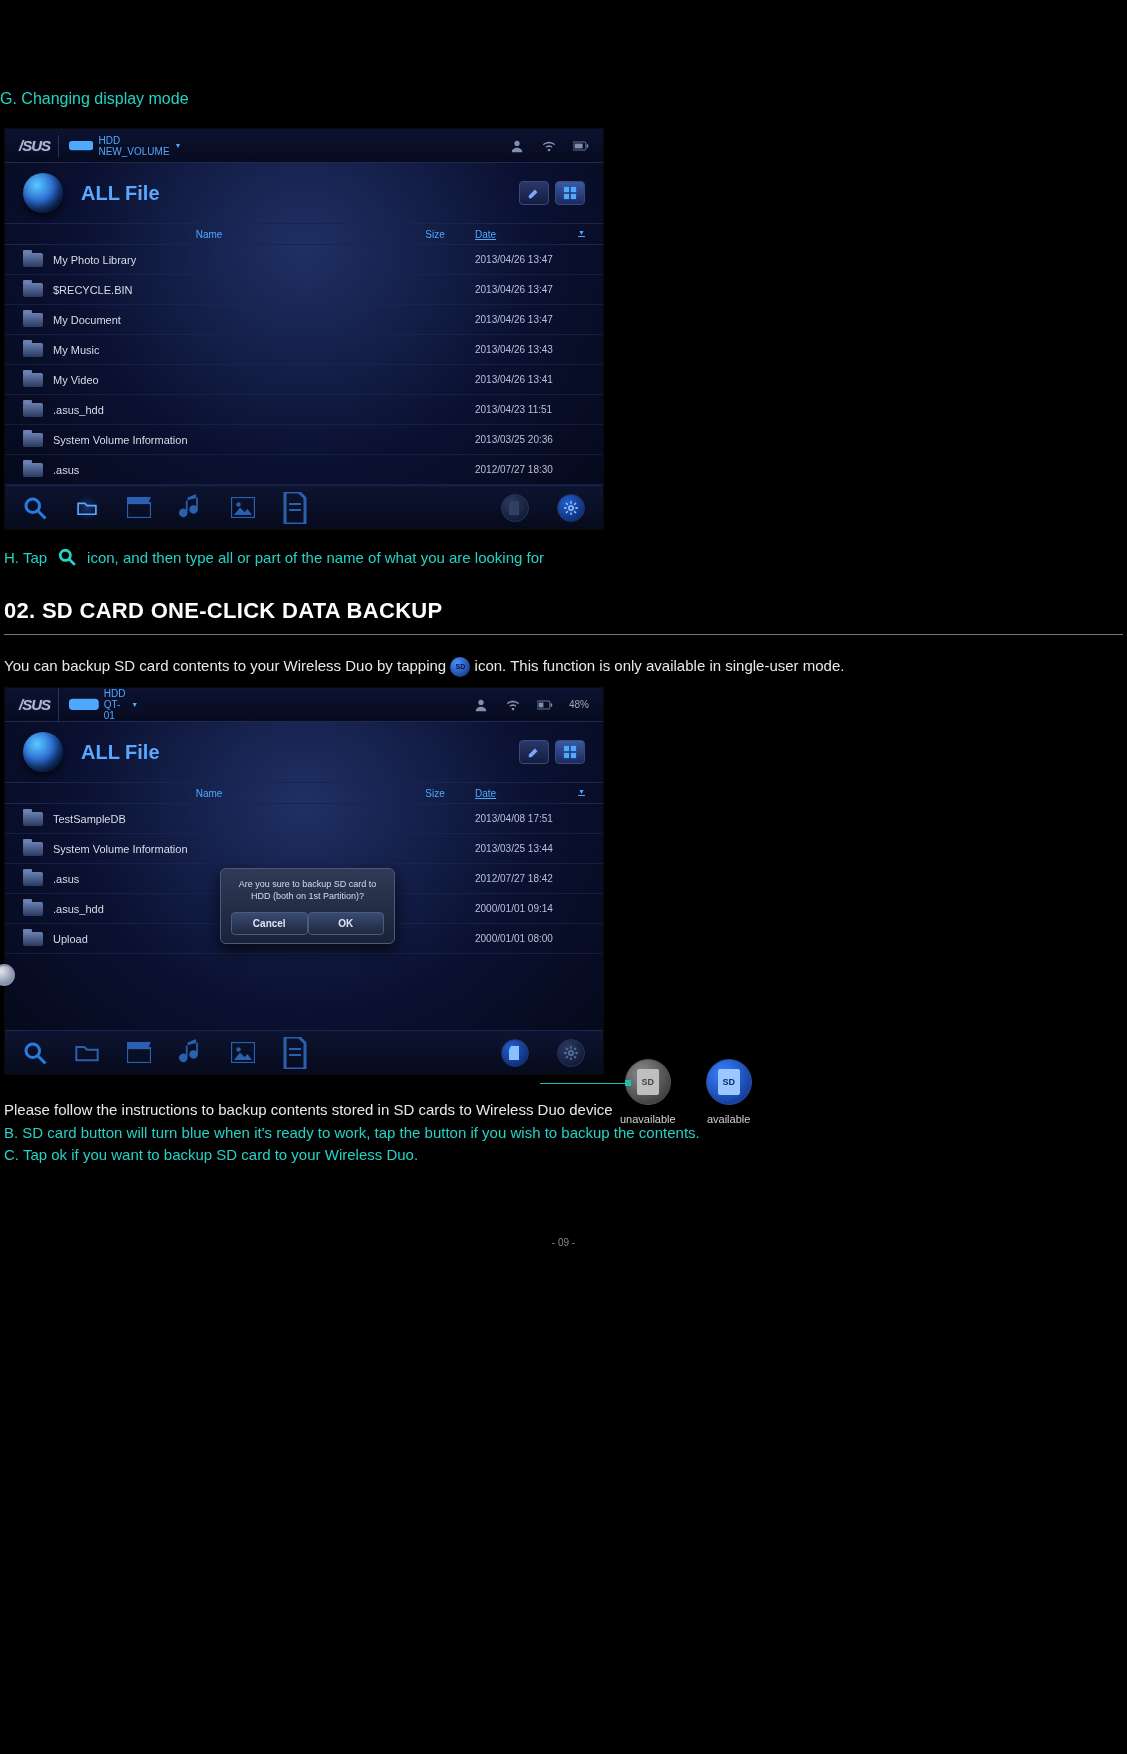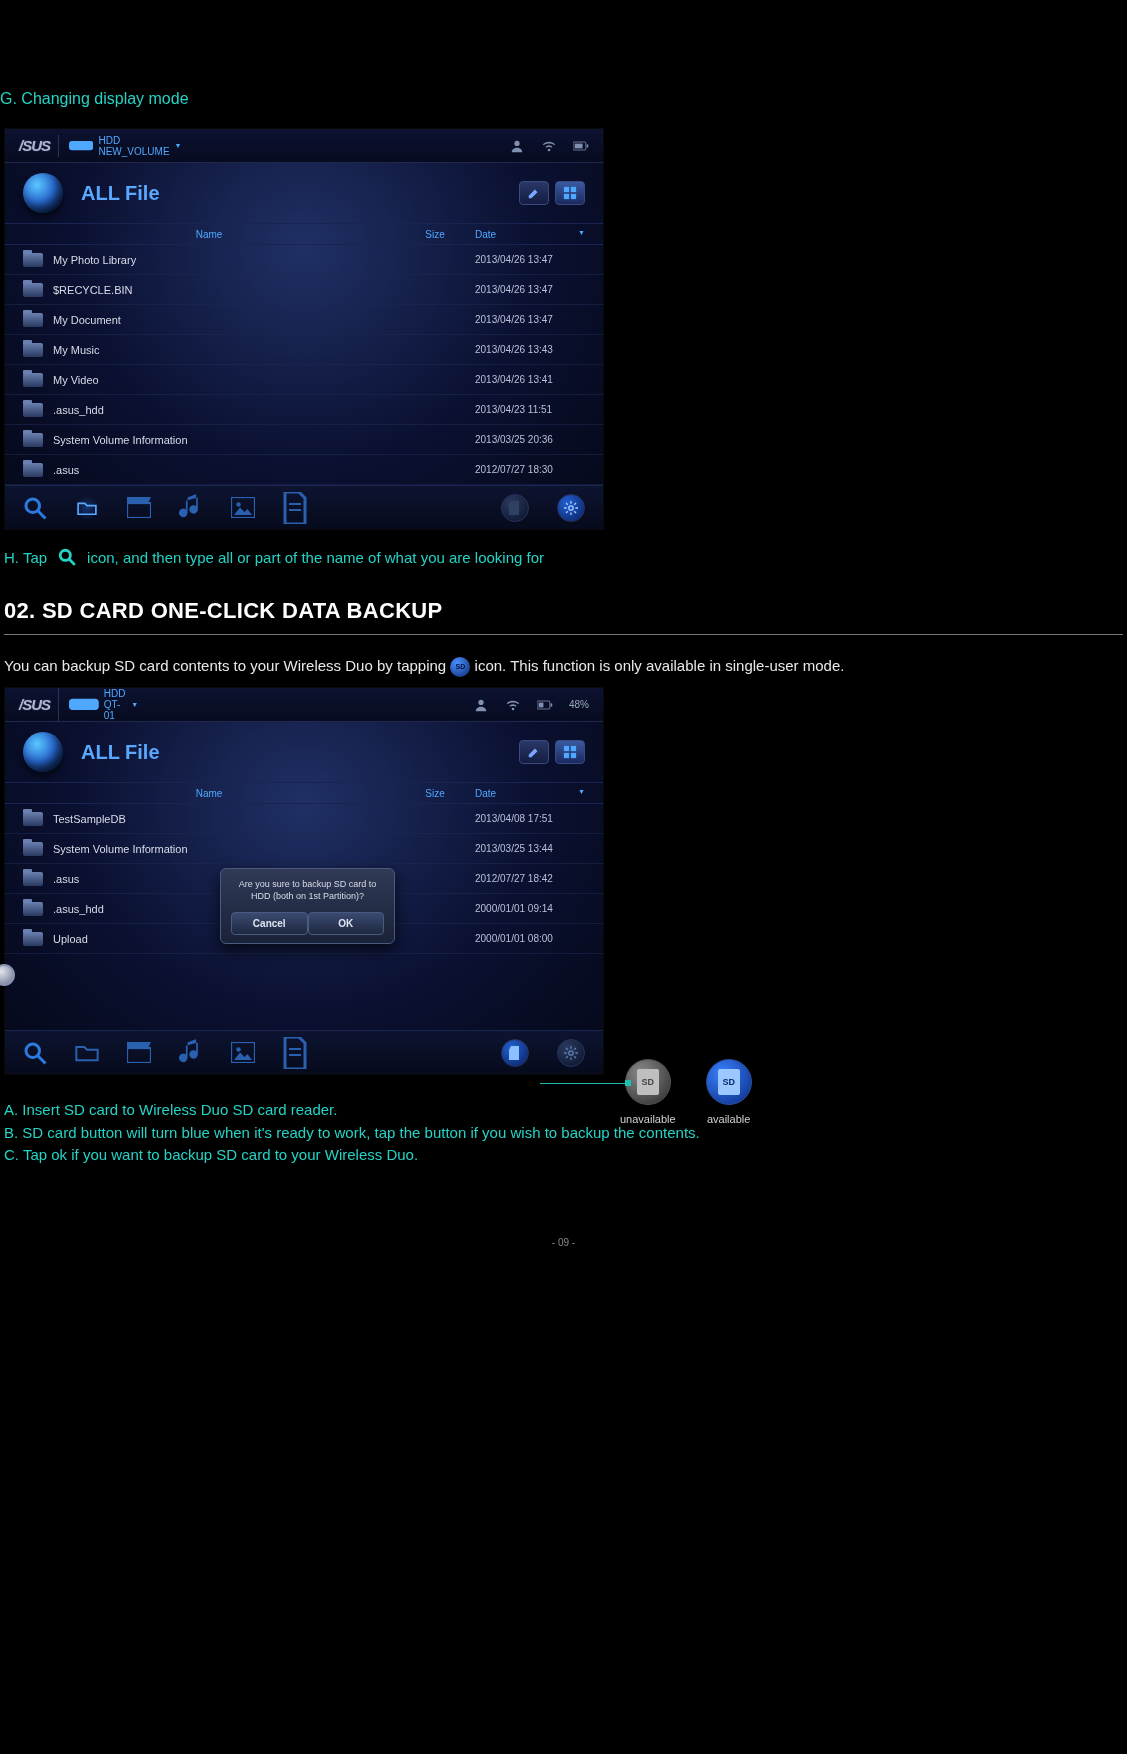--- a/index.html
+++ b/index.html
@@ -110,21 +110,21 @@
     height: 22px;
     align-items: center;
     font-size: 10px;
     color: #4fa8ff;
     border-top: 1px solid #1a2450;
     border-bottom: 1px solid #1a2450;
     text-align: center;
   }
   .col-name { flex: 1; }
   .col-size { width: 80px; }
-  .col-date { width: 110px; display: flex; justify-content: space-between; }
+  .col-date { width: 110px; display: flex; justify-content: space-between; text-decoration: underline; }
   .col-date .tri2 { font-size: 7px; }
 
   .file-row {
     display: flex;
     align-items: center;
     padding: 0 18px;
     height: 30px;
     border-bottom: 1px solid rgba(30,40,80,.6);
     font-size: 11px;
     color: #d8dce8;
@@ -659,18 +659,18 @@
   <div class="sd-chip blue">
     <div class="circ">
           <div class="sd-card">SD</div>
         </div>
     <div class="lbl">available</div>
   </div>
 </div>
 </div>
 
 <div class="instr">
-  <div class="teal-line">A. Insert SD card to Wireless Duo SD card reader.</div>
+  <div class="white">Please follow the instructions to backup contents stored in SD cards to Wireless Duo device</div>
   <div class="teal-line">B. SD card button will turn blue when it's ready to work, tap the button if you wish to backup the contents.</div>
   <div class="teal-line">C. Tap ok if you want to backup SD card to your Wireless Duo.</div>
 </div>
 
 <div class="page-num">- 09 -</div>
 
 </body></html>

